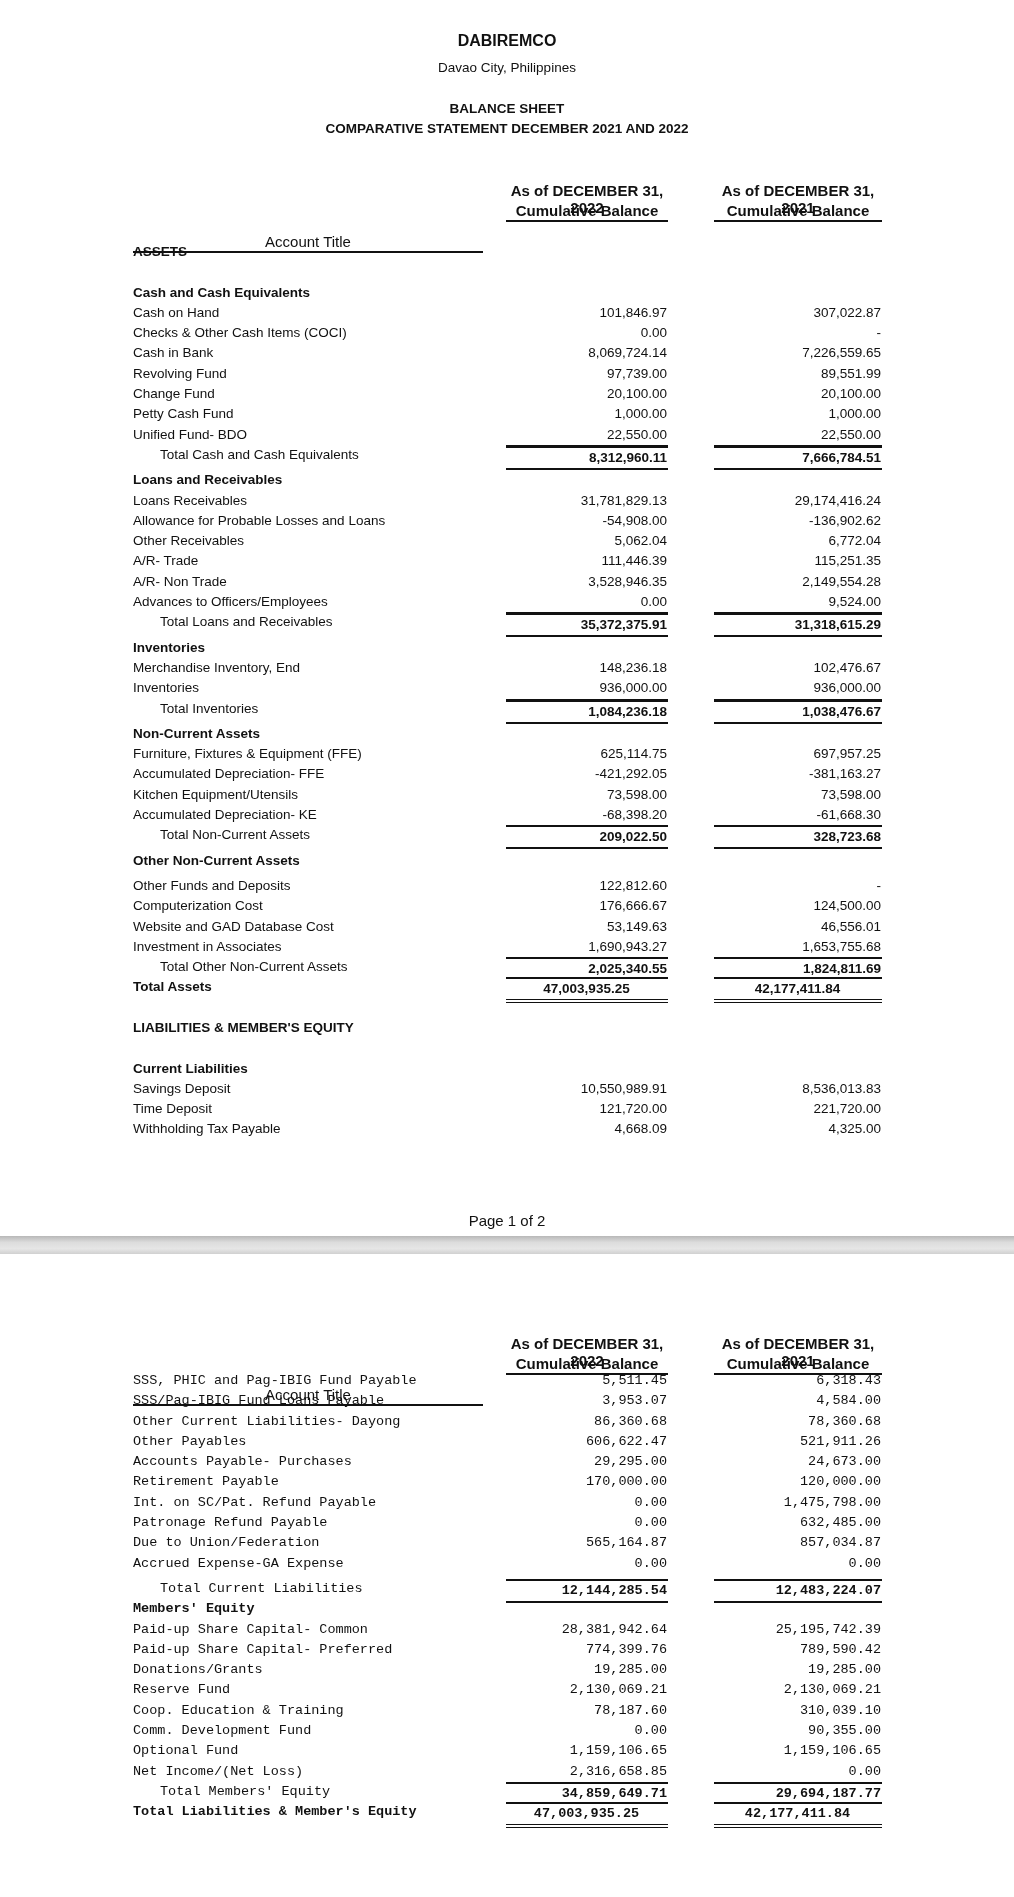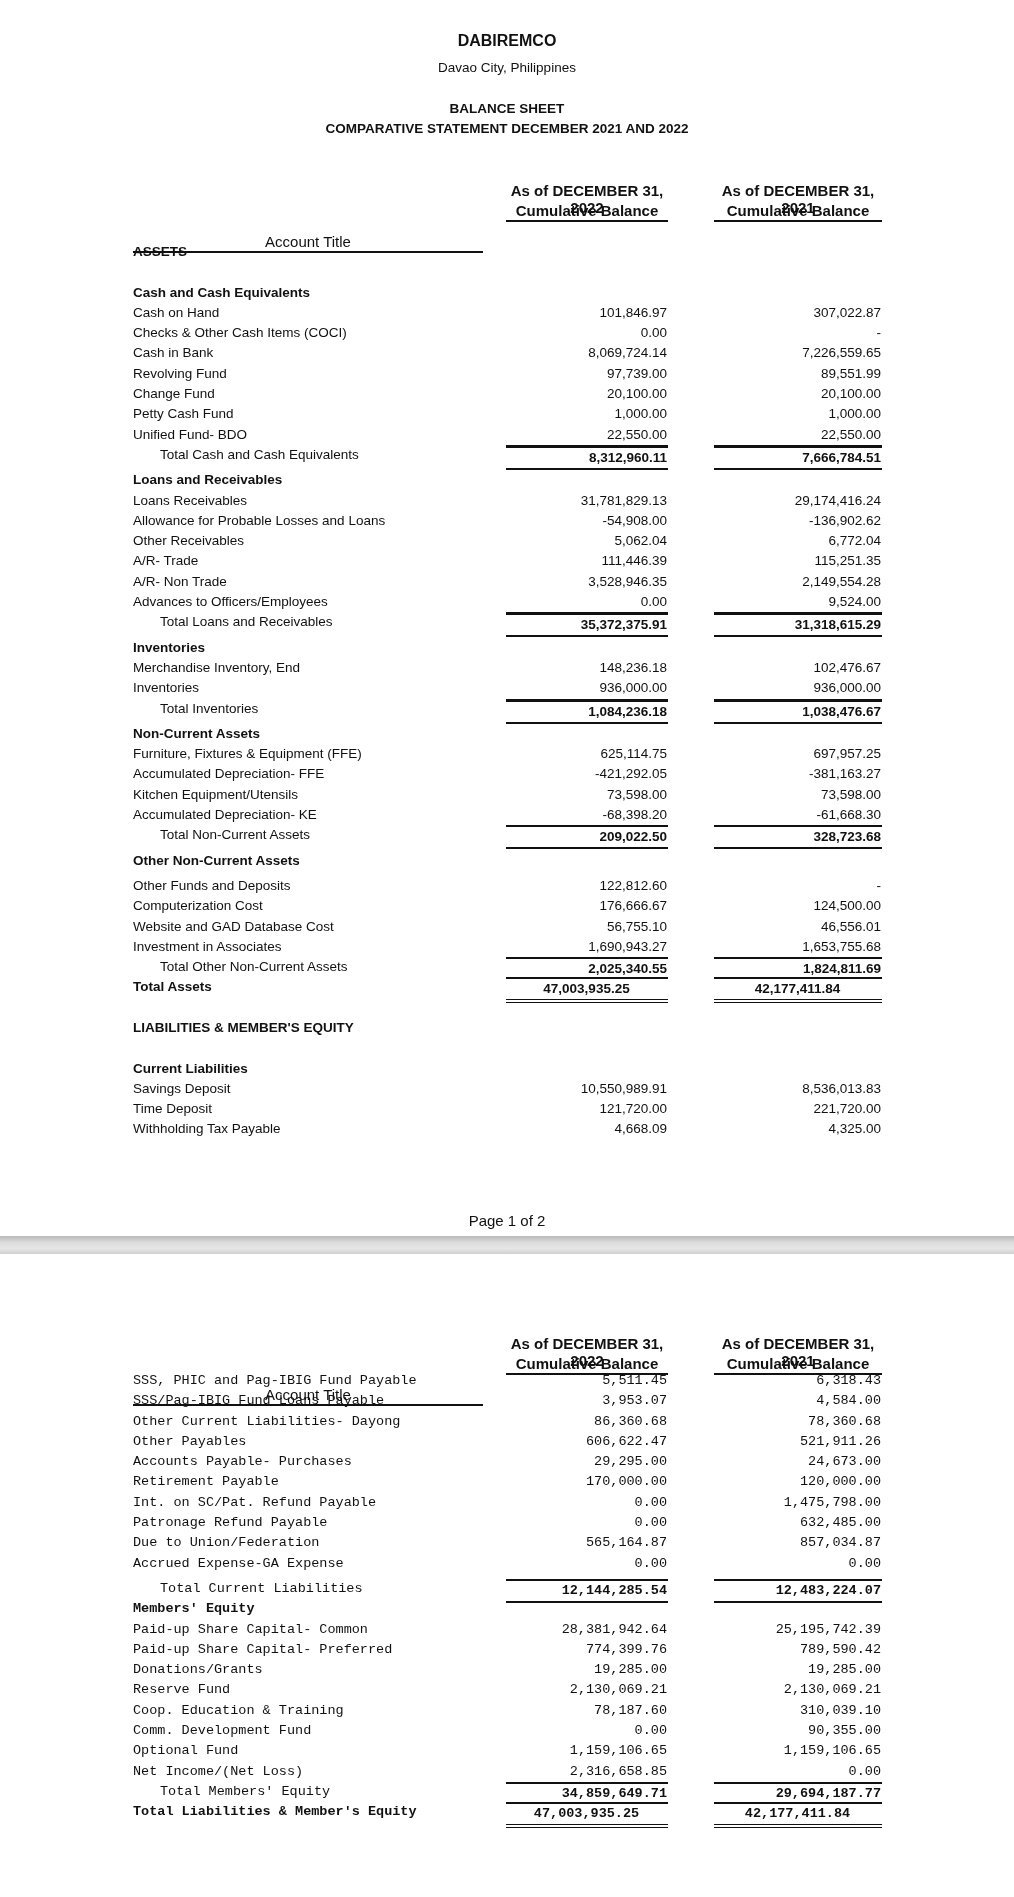--- a/index.html
+++ b/index.html
@@ -220,21 +220,21 @@
           <span class="v v22">122,812.60</span>
           <span class="v v21">-</span>
         </div>
         <div class="row">
           <span class="lbl">Computerization Cost</span>
           <span class="v v22">176,666.67</span>
           <span class="v v21">124,500.00</span>
         </div>
         <div class="row">
           <span class="lbl">Website and GAD Database Cost</span>
-          <span class="v v22">56,755.10</span>
+          <span class="v v22">53,149.63</span>
           <span class="v v21">46,556.01</span>
         </div>
         <div class="row">
           <span class="lbl">Investment in Associates</span>
           <span class="v v22">1,690,943.27</span>
           <span class="v v21">1,653,755.68</span>
         </div>
       </div>
     <div class="row total top-thin">
       <span class="lbl">Total Other Non-Current Assets</span>

